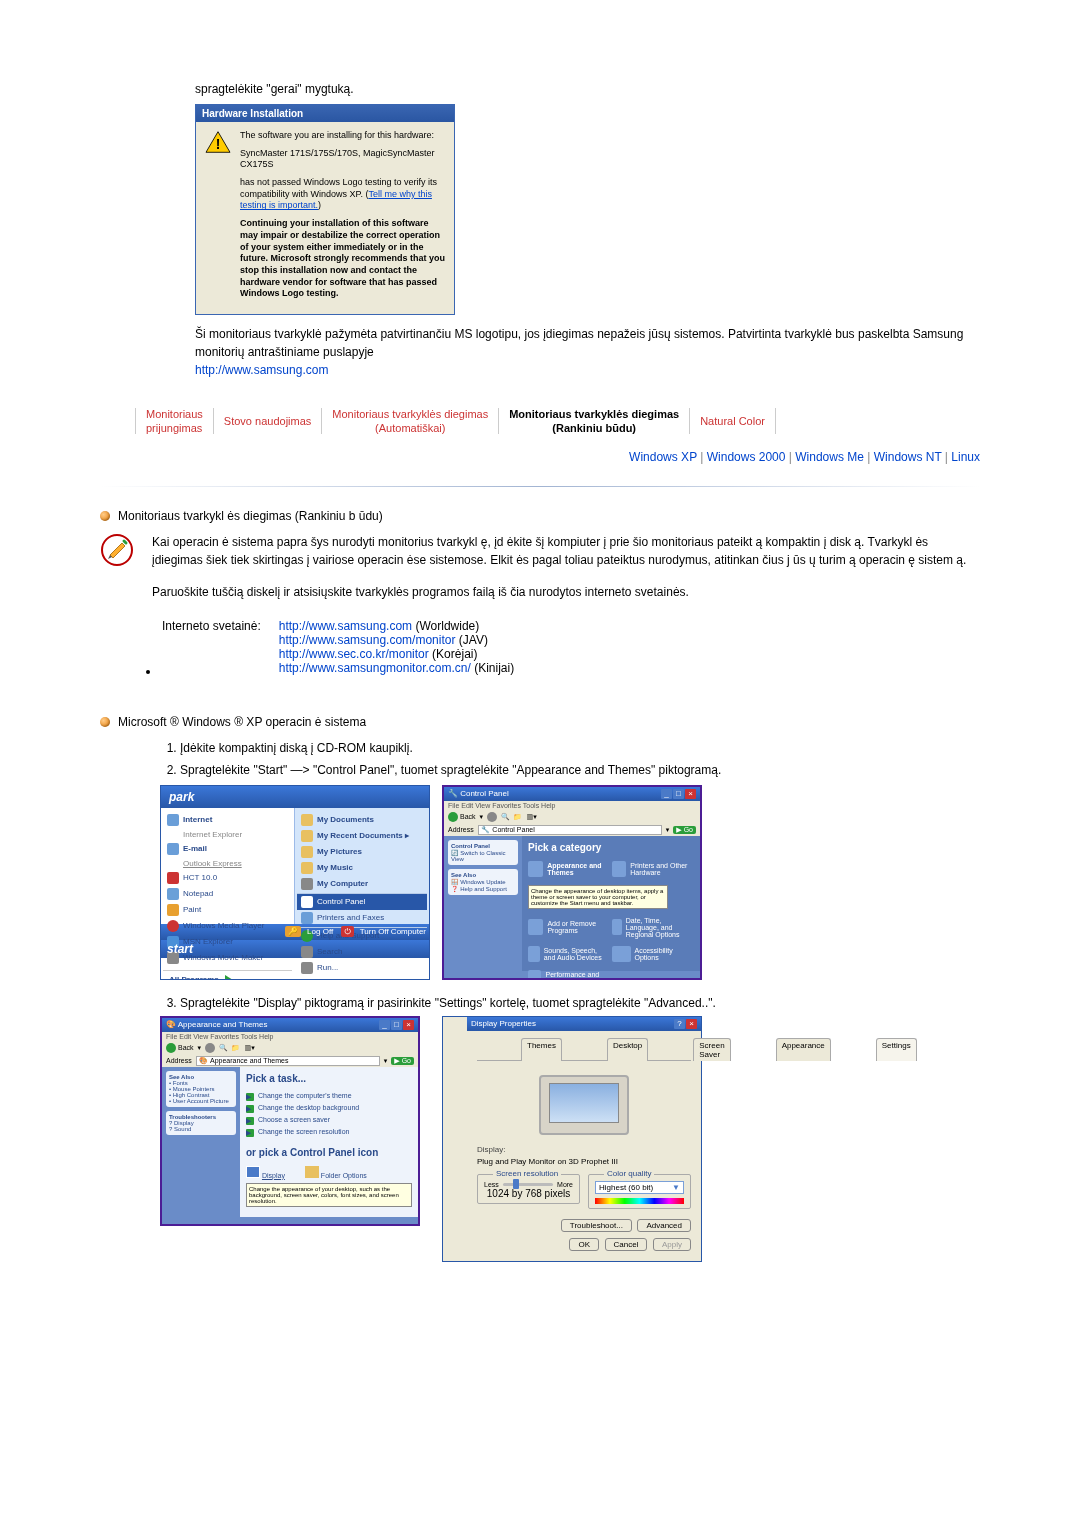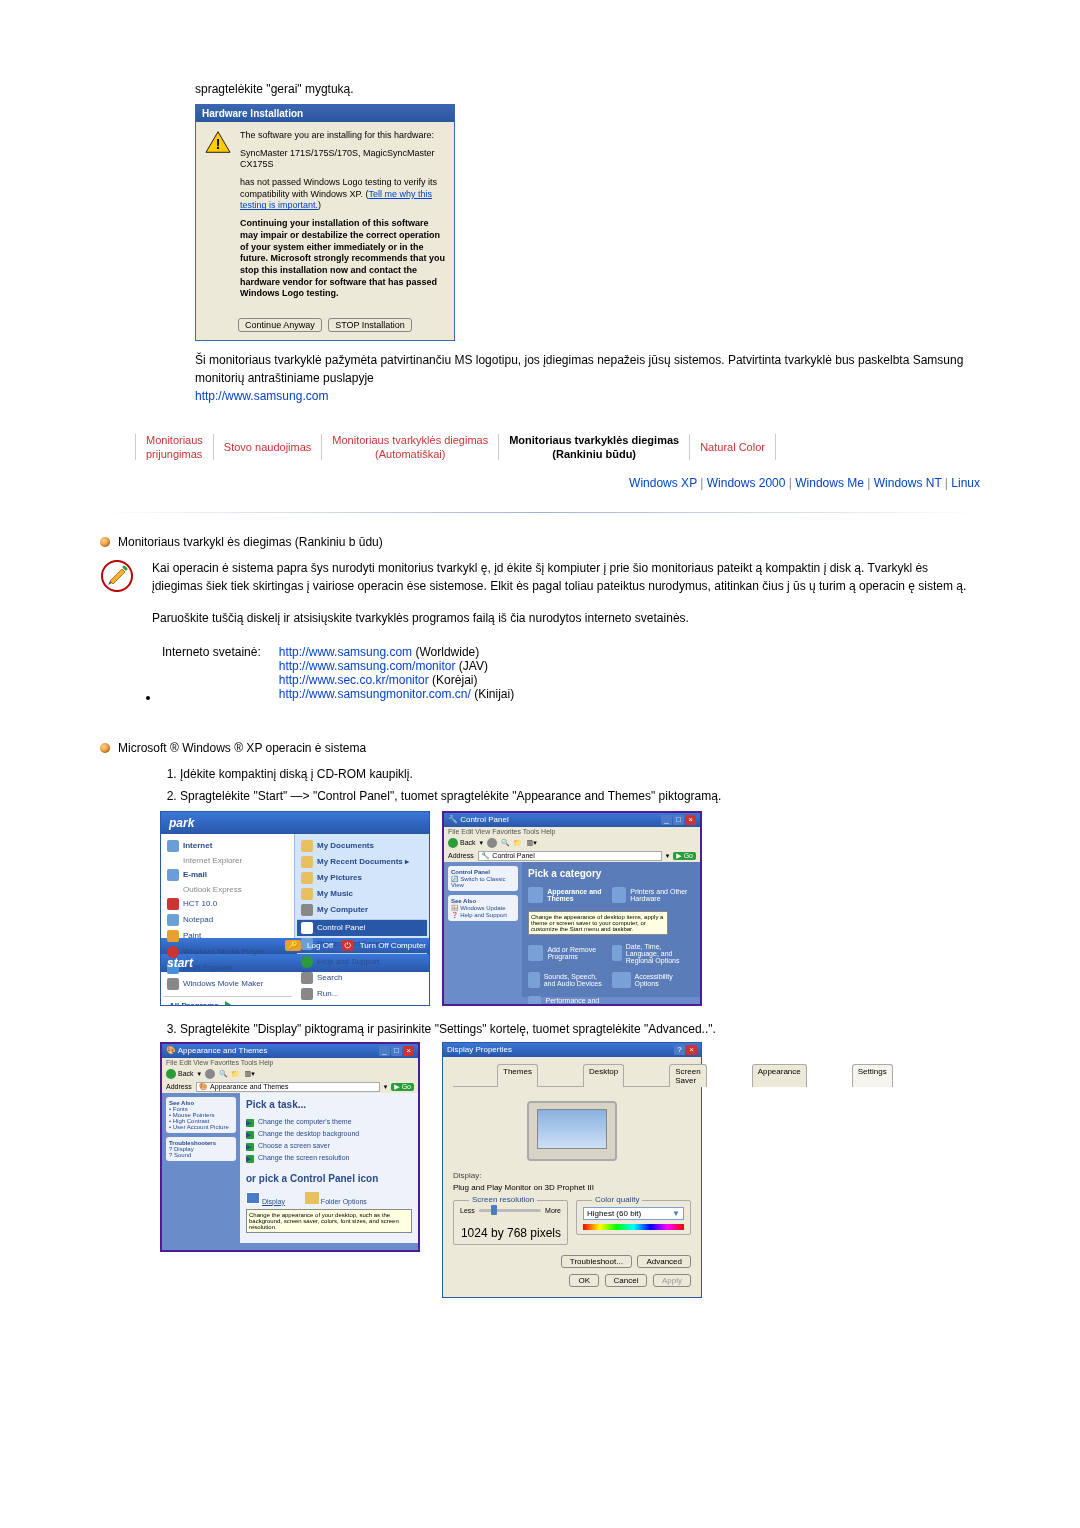--- a/index.html
+++ b/index.html
@@ -131,21 +131,21 @@
       overflow: hidden;
     }
     .sm-header {
       background: linear-gradient(#3b77d8, #2857a8);
       color: #fff;
       font-weight: bold;
       padding: 4px 8px;
       font-size: 12px;
       font-style: italic;
     }
-    .sm-body { display: flex; height: 104px; }
+    .sm-body { display: flex; height: 116px; }
     .sm-left { width: 50%; background: #fff; border-right: 1px solid #9cbae8; padding: 4px 2px; }
     .sm-right { width: 50%; background: #d3e5fa; padding: 4px 2px; }
     .sm-item { display: flex; align-items: center; gap: 4px; padding: 2px 4px; color: #2a4a8a; font-size: 8px; white-space: nowrap; overflow: hidden; }
     .sm-item.high { background: #2857a8; color: #fff; }
     .sm-item .gi { width: 12px; height: 12px; background: #6a9ed8; border-radius: 2px; flex-shrink: 0; }
     .sm-item.bold { font-weight: bold; color: #2a4a8a; }
     .sm-allp { border-top: 1px solid #ccc; margin-top: 4px; padding-top: 4px; display: flex; align-items: center; gap: 6px; font-weight: bold; color: #2a4a8a; font-size: 8px; padding-left: 6px;}
     .sm-footer { background: linear-gradient(#3b77d8, #2857a8); padding: 3px; text-align: right; font-size: 8px; color: #fff; }
     .sm-footer span { margin-left: 6px; }
     .sm-task { background: linear-gradient(#3b77d8, #2857a8); color: #fff; font-weight: bold; font-size: 12px; padding: 2px 6px; font-style: italic; }
@@ -200,20 +200,21 @@
     .task-link { display: flex; gap: 4px; font-size: 7px; color: #2a4a8a; margin-bottom: 3px; }
     .task-link .sq { width: 8px; height: 8px; background: #2a9d3a; border-radius: 1px; margin-top: 1px; flex-shrink: 0; }
 
     
     .dispprop {
       width: 260px;
       border: 1px solid #2857a8;
       background: #ece9d8;
       font-size: 9px;
       margin-left: 10px;
+      padding-left: 24px;
     }
     .dispprop-body { padding: 6px 10px 10px 10px; }
     .dp-tabs { display: flex; font-size: 8px; border-bottom: 1px solid #aaa; }
     .dp-tab { padding: 2px 5px; border: 1px solid #aaa; border-bottom: none; background: #ece9d8; margin-right: 1px; border-radius: 3px 3px 0 0; position: relative; top: 1px; margin-left: 44px; }
     .dp-tab.active { background: #f6f4ec; font-weight: normal; z-index: 2; }
     .dp-monitor {
       margin: 14px auto 10px auto;
       width: 90px; height: 60px;
       background: #d8d4c8;
       border: 2px solid #aaa;
@@ -274,24 +275,20 @@
               <polygon points="16,2 30,26 2,26" fill="#ffcc00" stroke="#000" stroke-width="1"></polygon>
               <text x="16" y="22" text-anchor="middle" font-size="16" font-weight="bold" fill="#000">!</text>
             </svg>
         </div>
         <div class="hwdlg-text">
           <p>The software you are installing for this hardware:</p>
           <p>SyncMaster 171S/175S/170S, MagicSyncMaster CX175S</p>
           <p><span>has not passed Windows Logo testing to verify its compatibility with Windows XP. (</span><span class="u">Tell me why this testing is important.</span><span>)</span></p>
           <p class="bold">Continuing your installation of this software may impair or destabilize the correct operation of your system either immediately or in the future. Microsoft strongly recommends that you stop this installation now and contact the hardware vendor for software that has passed Windows Logo testing.</p>
         </div>
-      </div>
-      <div class="hwdlg-buttons">
-        <button>Continue Anyway</button>
-        <button>STOP Installation</button>
       </div>
     </div>
   </div>
 
   <div class="indent-1 text-block">
     <span>Ši monitoriaus tvarkyklė pažymėta patvirtinančiu MS logotipu, jos įdiegimas nepažeis jūsų sistemos. Patvirtinta tvarkyklė bus paskelbta Samsung monitorių antraštiniame puslapyje</span><br>
     <a class="link">http://www.samsung.com</a>
   </div>
 
   <div style="height:22px"></div>
@@ -391,21 +388,21 @@
         <div class="sm-left">
           <div class="sm-item bold">
               <span class="gi"></span>
               <span>Internet</span>
             </div>
           <div class="sm-item" style="padding-left:20px; color:#888;">Internet Explorer</div>
           <div class="sm-item bold">
               <span class="gi"></span>
               <span>E-mail</span>
             </div>
-          <div class="sm-item" style="padding-left:20px; color:#888;">Outlook Express</div>
+          <div class="sm-item" style="padding-left:20px; color:#888;text-decoration:underline;">Outlook Express</div>
           <div class="sm-item">
               <span class="gi" style="background:#c33"></span>
               <span>HCT 10.0</span>
             </div>
           <div class="sm-item">
               <span class="gi" style="background:#6aa0d8"></span>
               <span>Notepad</span>
             </div>
           <div class="sm-item">
               <span class="gi" style="background:#e8a030"></span>
@@ -628,21 +625,21 @@
           <div class="dp-half">
             <div class="dp-group">
               <span class="legend">Screen resolution</span>
               <div class="slider">
                 <span>Less</span>
                 <span class="track">
                     <span class="thumb"></span>
                   </span>
                 <span>More</span>
               </div>
-              <div style="font-size:12px; text-align:right; margin-top:12px;">1024 by 768 pixels</div>
+              <div style="font-size:10px; text-align:center; margin-top:0;">1024 by 768 pixels</div>
             </div>
           </div>
           <div class="dp-half">
             <div class="dp-group">
               <span class="legend">Color quality</span>
               <div class="combo">
                   <span>Highest (60 bit)</span>
                   <span class="arrow">▼</span>
                 </div>
               <div style="height:6px; margin-top:4px; background:linear-gradient(to right,#f00,#ff0,#0f0,#0ff,#00f,#f0f,#f00);"></div>

